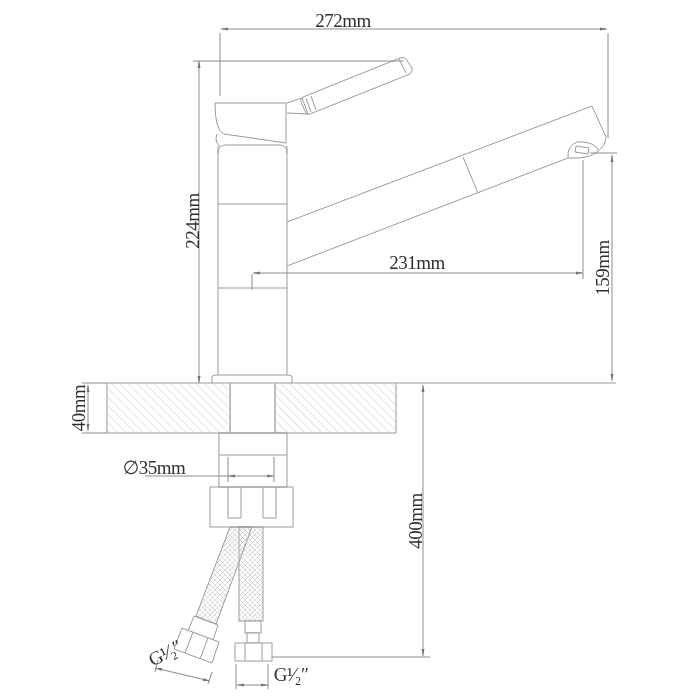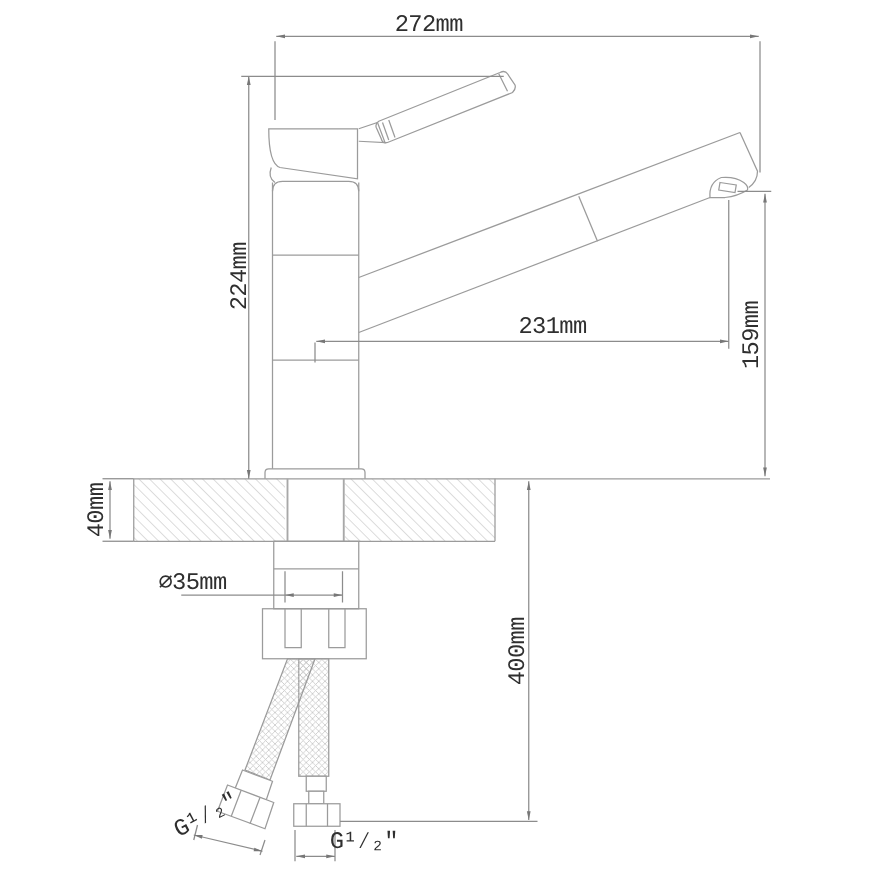--- a/index.html
+++ b/index.html
@@ -1,18 +1,18 @@
 <!DOCTYPE html>
 <html><head>
 <meta charset="utf-8">
 <style>
   html,body{margin:0;padding:0;background:#fff;}
   .canvas{
     position:relative;width:700px;height:700px;background:#ffffff;
-    font-family:Liberation Mono, monospace;overflow:hidden;
+    font-family:Liberation Serif, serif;overflow:hidden;
   }
   .canvas svg{position:absolute;left:0;top:0;}
   .lbl{
     position:absolute;font-size:19px;color:#2f2f2f;white-space:nowrap;
     transform:translate(-50%,-50%);letter-spacing:-0.5px;line-height:1;
   }
   .lbl.rot90{transform:translate(-50%,-50%) rotate(-90deg);}
   .lbl.rot28{transform:translate(-50%,-50%) rotate(-28deg);}
 </style>
 </head>
@@ -185,21 +185,21 @@
     <polygon points="268,685 261,683.5 261,686.5"></polygon>
     <polygon points="155,668 161.5,671 162.1,668"></polygon>
     <polygon points="210,681 202.9,681 203.5,678.1"></polygon>
   </g>
 </svg>
 
 <div class="lbl" style="left:343px;top:20px">272mm</div>
 
 <div class="lbl rot90" style="left:192px;top:221px">224mm</div>
 
-<div class="lbl" style="left:442px;top:262px">231mm</div>
+<div class="lbl" style="left:417px;top:262px">231mm</div>
 
 <div class="lbl rot90" style="left:602px;top:268px">159mm</div>
 
 <div class="lbl rot90" style="left:78px;top:408px">40mm</div>
 
 <div class="lbl" style="left:154px;top:467px">∅35mm</div>
 
 <div class="lbl rot90" style="left:415px;top:521px">400mm</div>
 
 <div class="lbl rot28" style="left:165px;top:653px">G¹⁄₂″</div>

